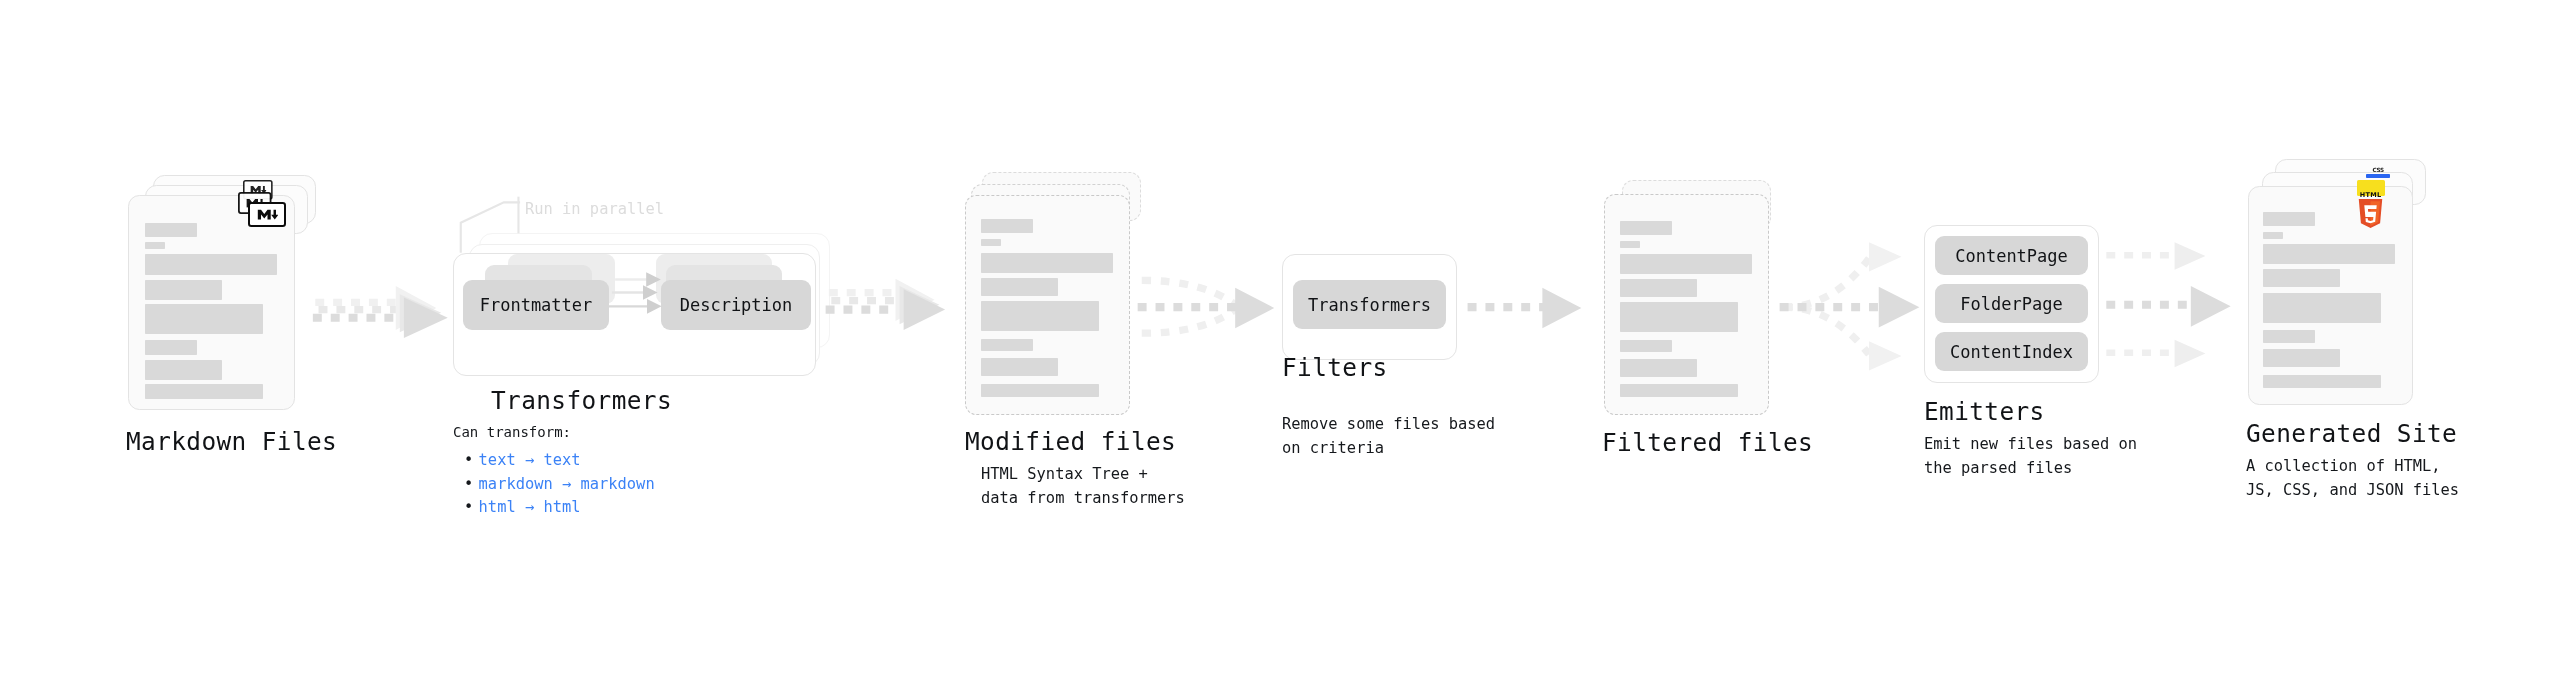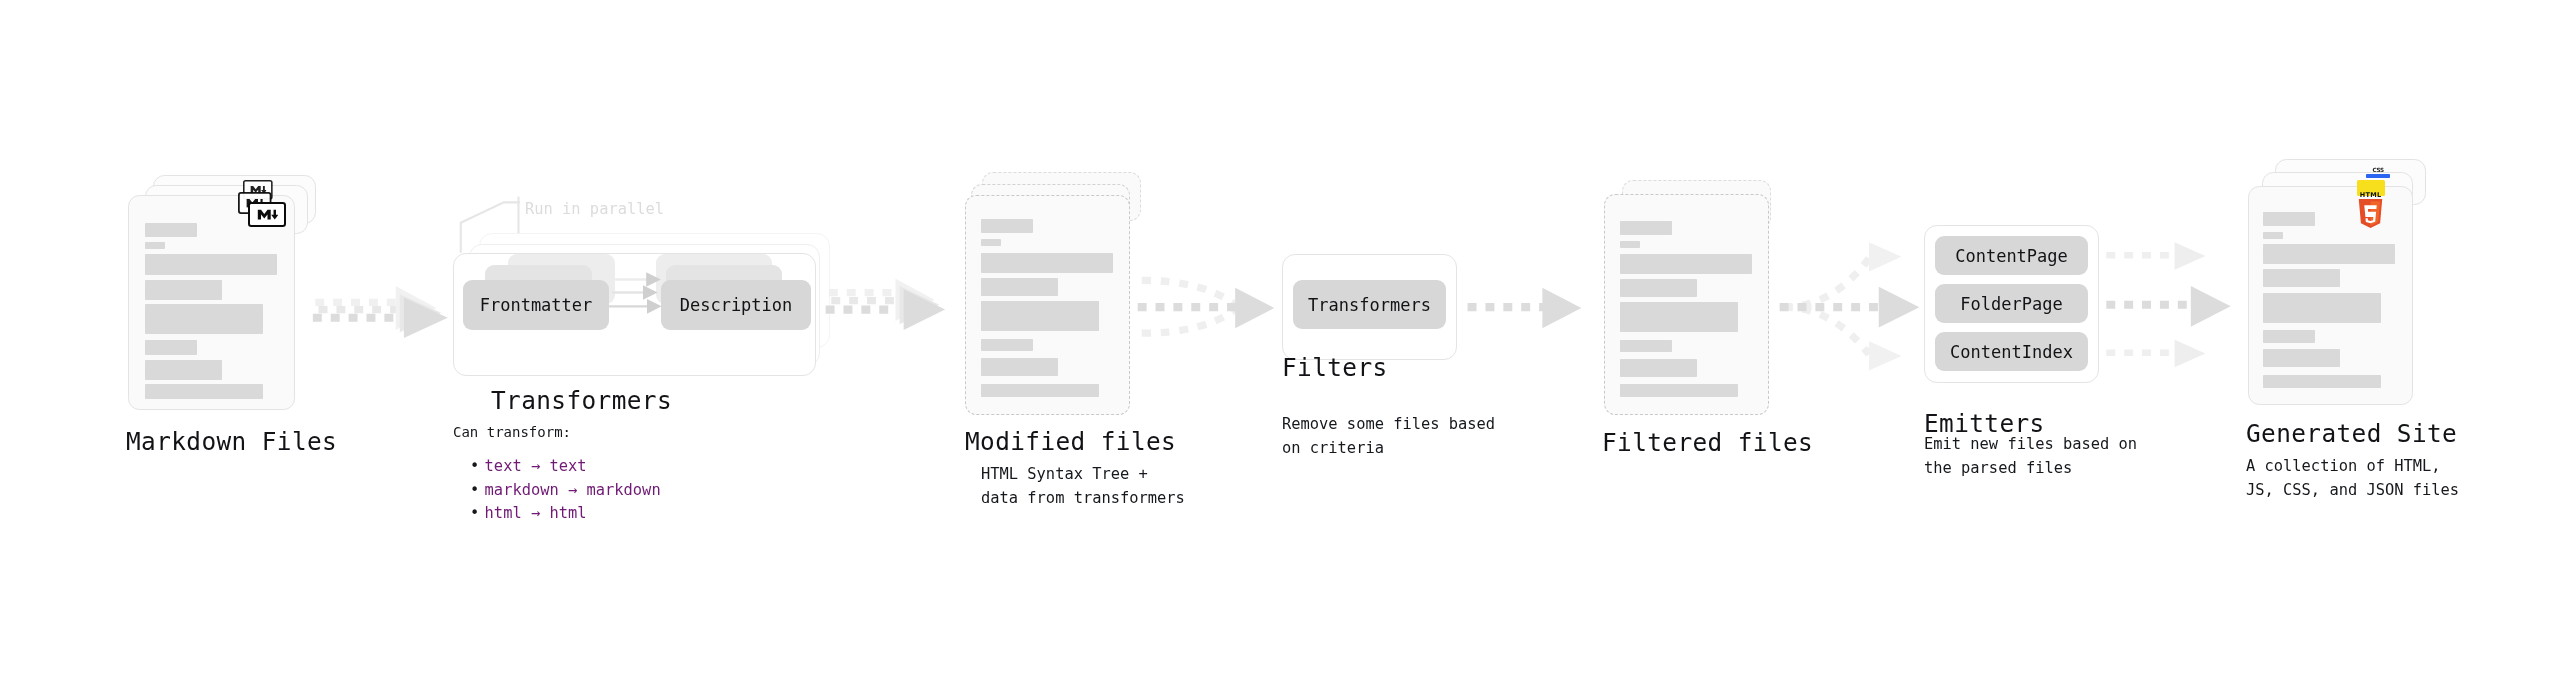--- a/index.html
+++ b/index.html
@@ -22,22 +22,22 @@
     font-size:15.4px;line-height:23.6px;color:#15181c;white-space:pre;
   }
   .node-sub-head{
     position:absolute;
     font-family:"DejaVu Sans Mono","Liberation Mono",monospace;
     font-size:14px;line-height:23.6px;color:#15181c;white-space:nowrap;
   }
   .bullets{
     position:absolute;
     font-family:"DejaVu Sans Mono","Liberation Mono",monospace;
-    font-size:15.4px;line-height:23.6px;color:#701a75;
-    list-style:none;margin:10px;padding:0;
+    font-size:15.4px;line-height:23.6px;color:#3b82f6;
+    list-style:none;margin:4px;padding:0;
   }
   .bullets li{white-space:nowrap;}
   .bullets li:before{content:"\2022";display:inline-block;width:14.6px;color:#15181c;}
 
   
   .file-card{
     position:absolute;
     box-sizing:border-box;
     background:#fafafa;
     border:1.3px solid #e3e3e3;
@@ -210,21 +210,21 @@
       <div class="ln" style="left:1620px;top:384px;width:118px;height:13px;"></div>
     </div>
     <div class="node-title" style="left:1602px;top:428px;">Filtered files</div>
   </div>
 
   <div>
     <div class="proc-box" style="left:1924px;top:225px;width:175px;height:158px;"></div>
     <div class="chip" style="left:1935px;top:236px;width:153px;height:39px;">ContentPage</div>
     <div class="chip" style="left:1935px;top:284px;width:153px;height:39px;">FolderPage</div>
     <div class="chip" style="left:1935px;top:332px;width:153px;height:39px;">ContentIndex</div>
-    <div class="node-title" style="left:1924px;top:397px;margin-top:12px;">Emitters</div>
+    <div class="node-title" style="left:1924px;top:397px;">Emitters</div>
     <div class="node-sub" style="left:1924px;top:433px;">Emit new files based on
 the parsed files</div>
   </div>
 
   <div>
     <div class="file-card ghost" style="left:2275px;top:159px;width:151px;height:46px;"></div>
     <div class="file-card ghost" style="left:2262px;top:172px;width:151px;height:46px;"></div>
     <div class="file-card" style="left:2248px;top:186px;width:165px;height:219px;"></div>
 
     <div>

